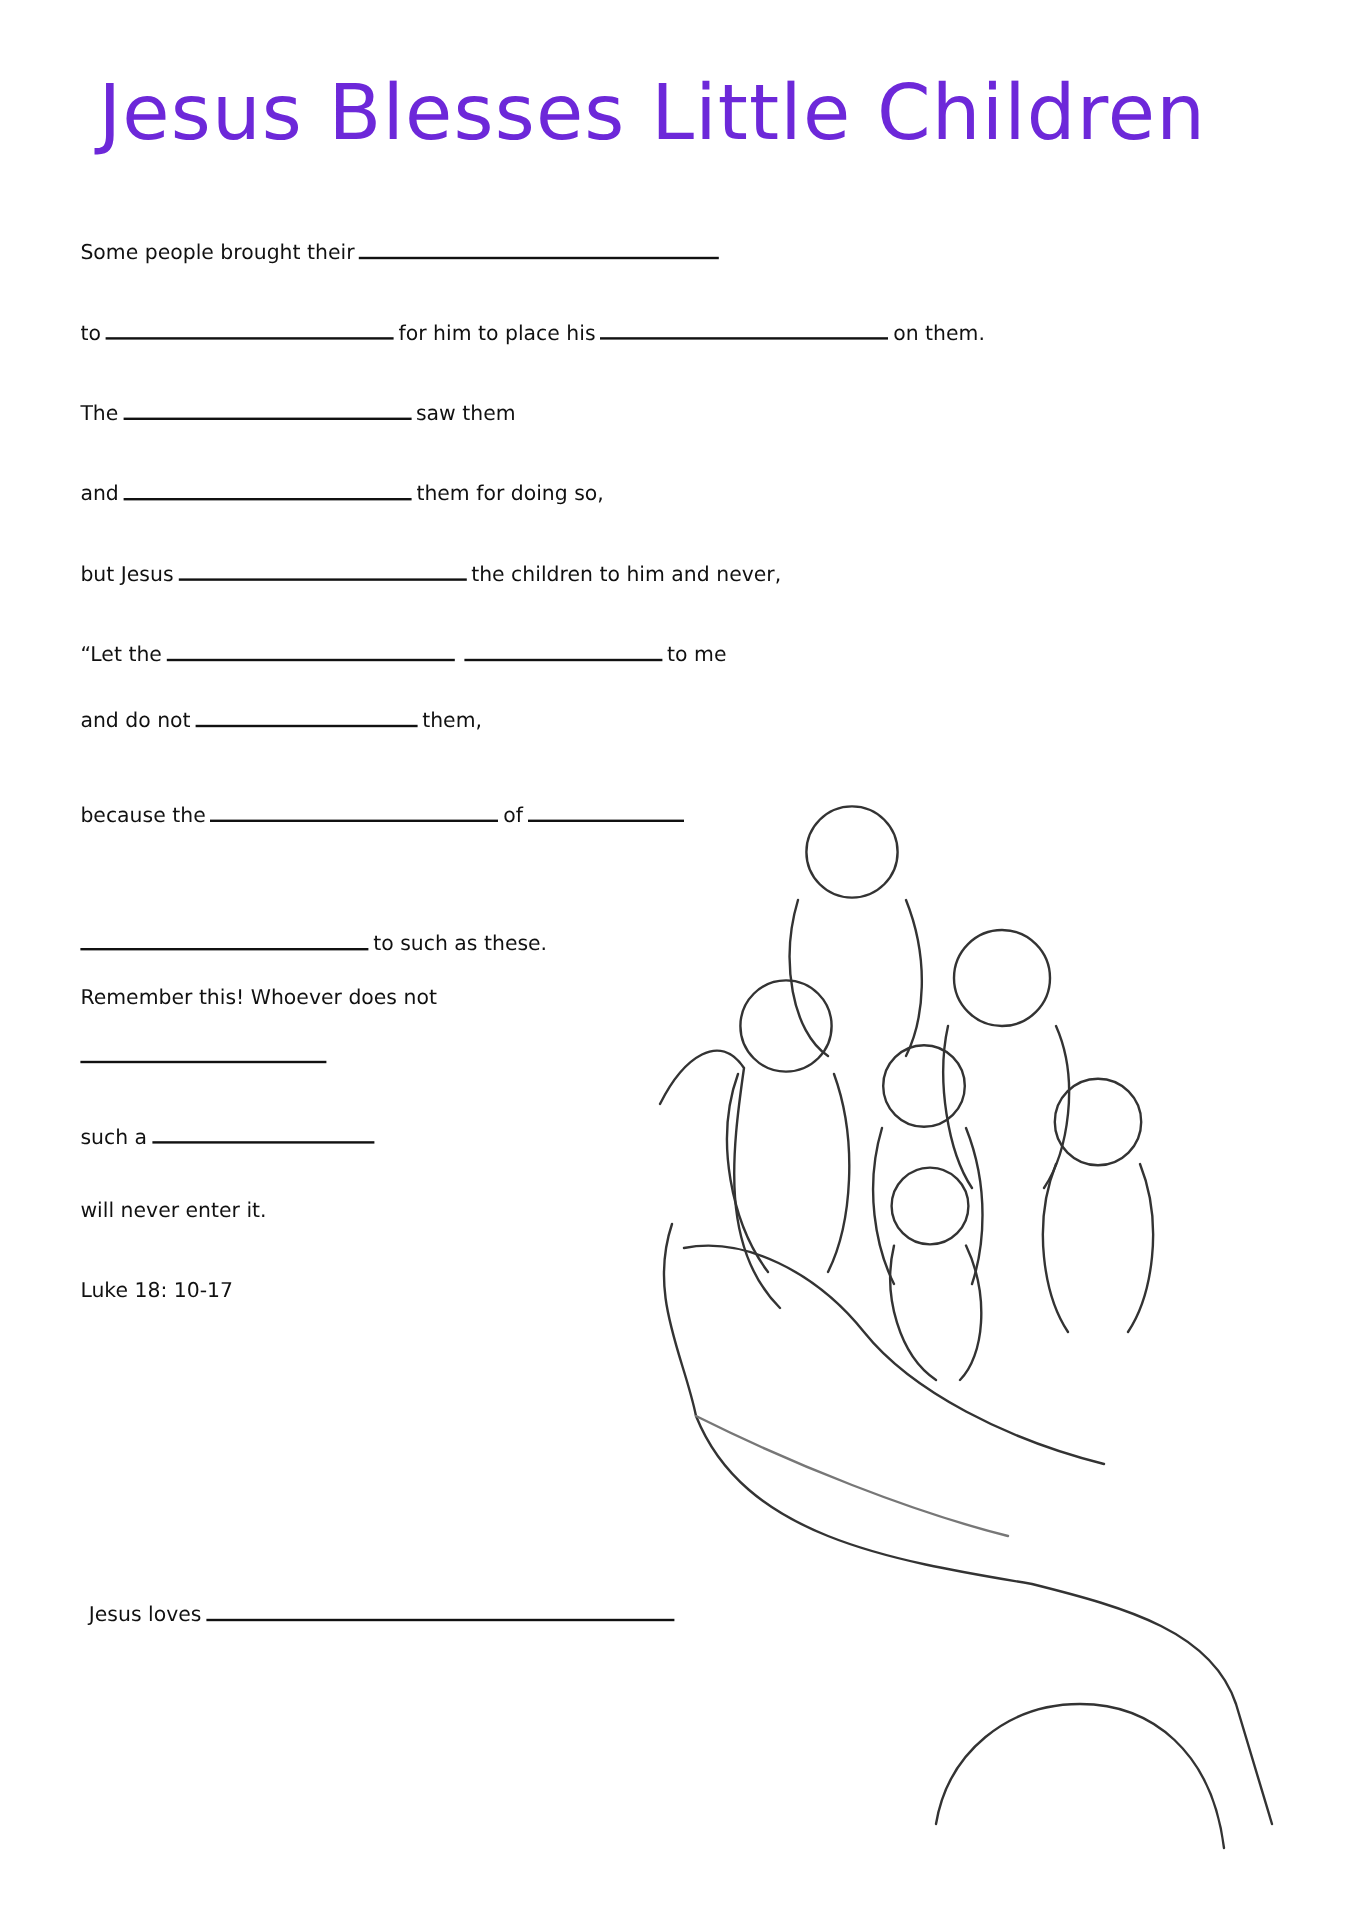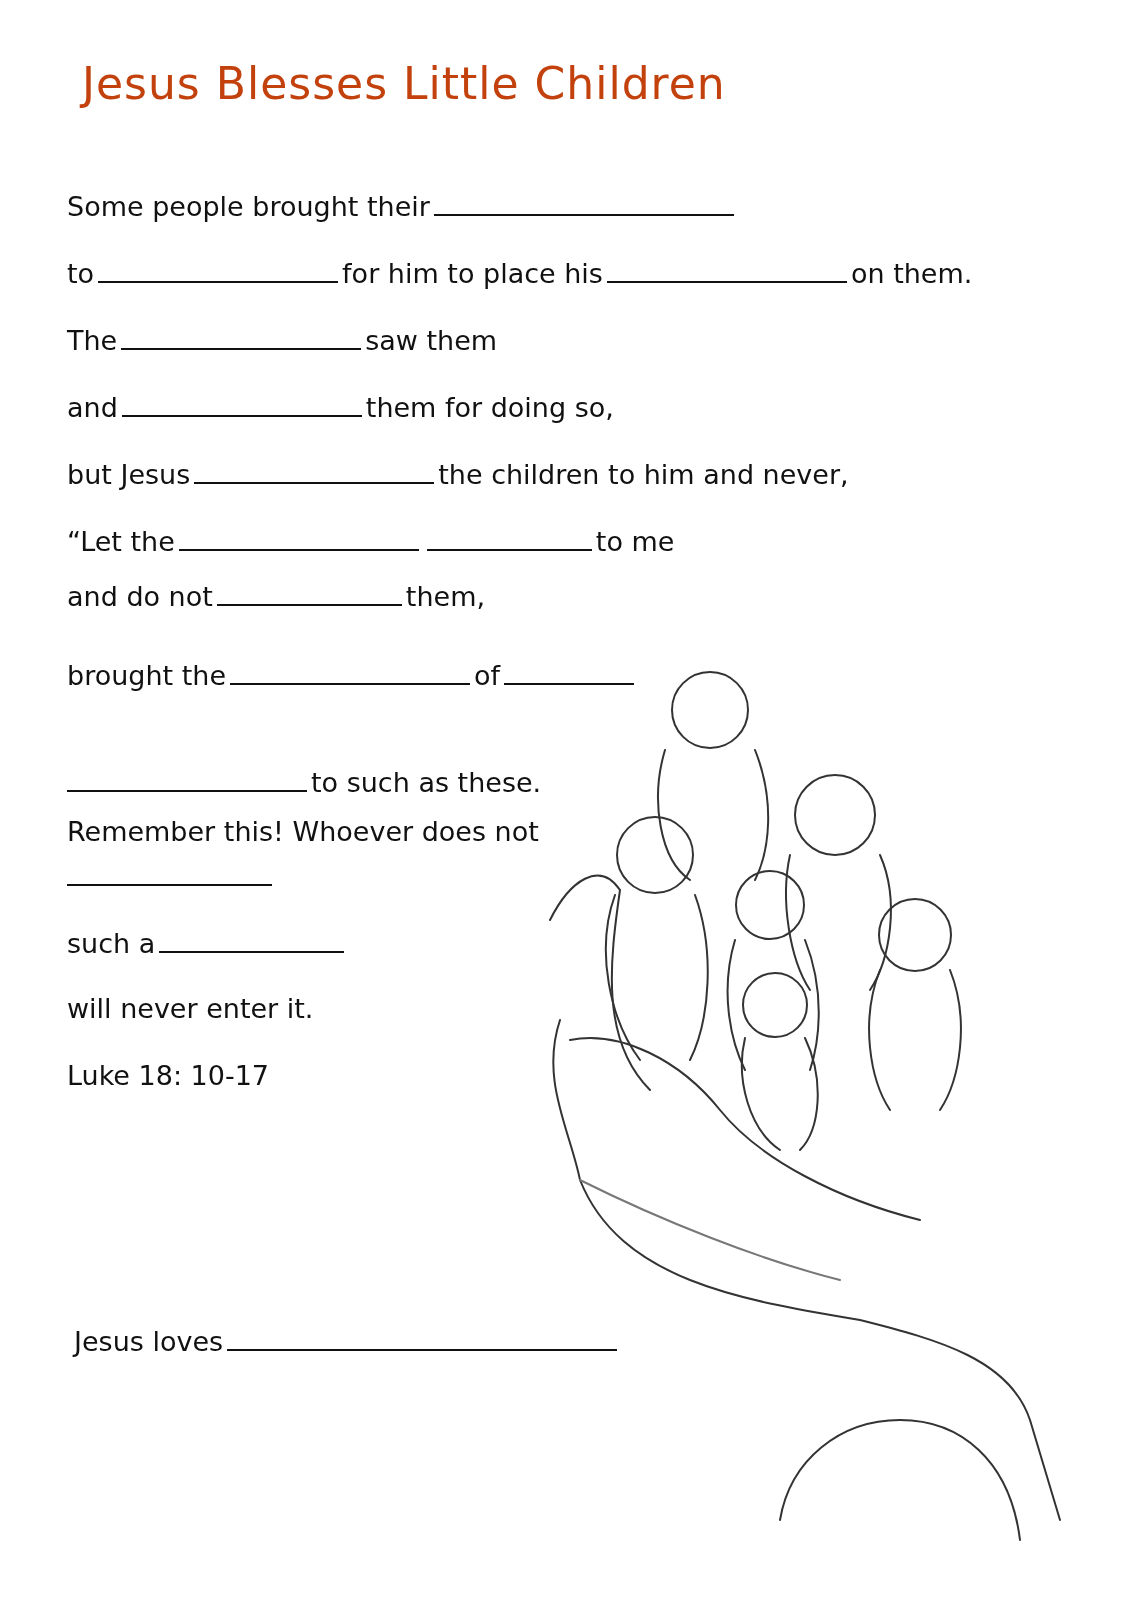--- a/index.html
+++ b/index.html
@@ -1,20 +1,20 @@
 <!DOCTYPE html>
 <html><head>
 <meta charset="utf-8">
 <style>
   html, body { margin: 0; padding: 0; background: #ffffff; }
   body { width: 1131px; height: 1600px; position: relative; overflow: hidden;
          font-family: "DejaVu Sans", sans-serif; color: #111111; }
-  .title { position: absolute; left: 82px; top: 58px; font-size: 44px; letter-spacing: 1px;
-           font-weight: normal; margin: 0; color: #c2410c; }
-  .line { position: absolute; left: 67px; font-size: 27px; white-space: nowrap; line-height: 34px; }
+  .title { position: absolute; left: 82px; top: 58px; font-size: 64px; letter-spacing: 1px;
+           font-weight: normal; margin: 0; color: #6d28d9; }
+  .line { position: absolute; left: 67px; font-size: 17px; white-space: nowrap; line-height: 34px; }
   .blank { display: inline-block; border-bottom: 2px solid #111; height: 26px; vertical-align: baseline; margin: 0 4px; }
   .illustration { position: absolute; left: 540px; top: 660px; width: 560px; height: 900px; }
 </style>
 </head>
 <body>
 
 <h1 class="title">Jesus Blesses Little Children</h1>
 
 <div class="line" style="top:188px">
   <span>Some people brought their</span><span class="blank" style="width:300px"></span>
@@ -31,21 +31,21 @@
 <div class="line" style="top:456px">
   <span>but Jesus</span><span class="blank" style="width:240px"></span><span>the children to him and never,</span>
 </div>
 <div class="line" style="top:523px">
   <span>“Let the</span><span class="blank" style="width:240px"></span><span class="blank" style="width:165px"></span><span>to me</span>
 </div>
 <div class="line" style="top:578px">
   <span>and do not</span><span class="blank" style="width:185px"></span><span>them,</span>
 </div>
 <div class="line" style="top:657px">
-  <span>brought the</span><span class="blank" style="width:240px"></span><span>of</span><span class="blank" style="width:130px"></span>
+  <span>because the</span><span class="blank" style="width:240px"></span><span>of</span><span class="blank" style="width:130px"></span>
 </div>
 <div class="line" style="top:764px">
   <span class="blank" style="width:240px;margin-left:0"></span><span>to such as these.</span>
 </div>
 <div class="line" style="top:815px">
   <span>Remember this! Whoever does not</span>
 </div>
 <div class="line" style="top:858px">
   <span class="blank" style="width:205px;margin-left:0"></span>
 </div>

